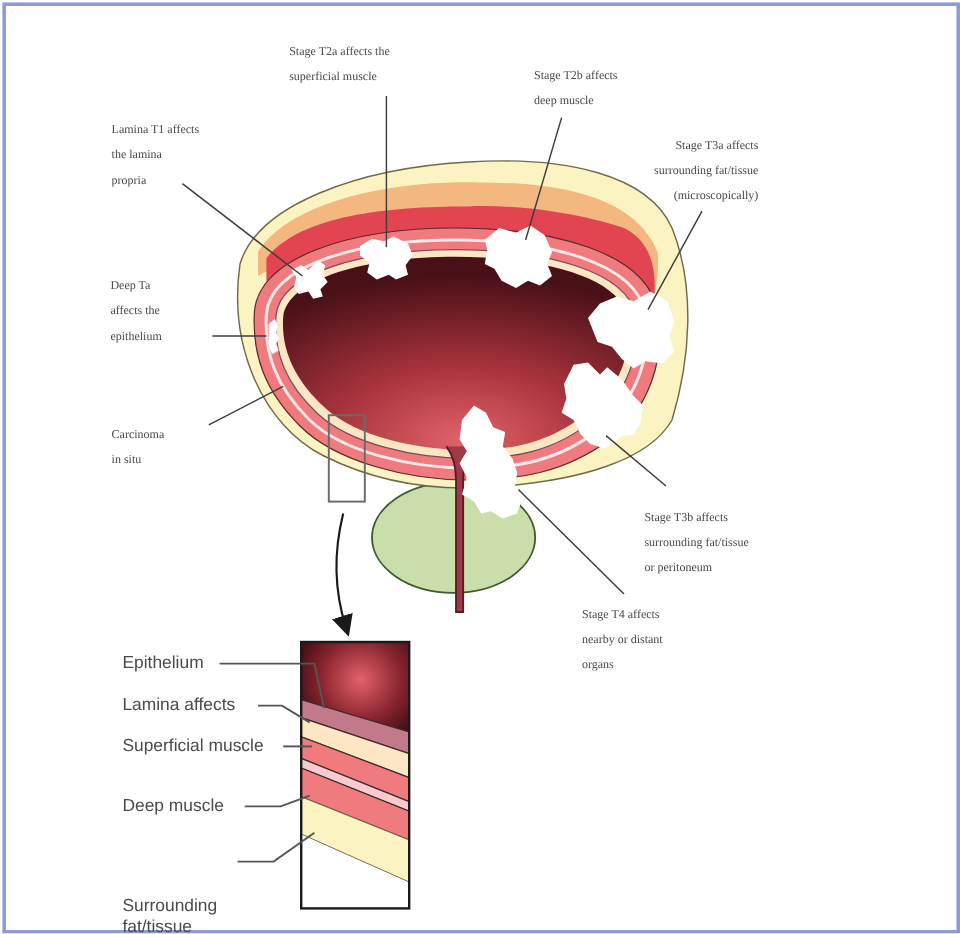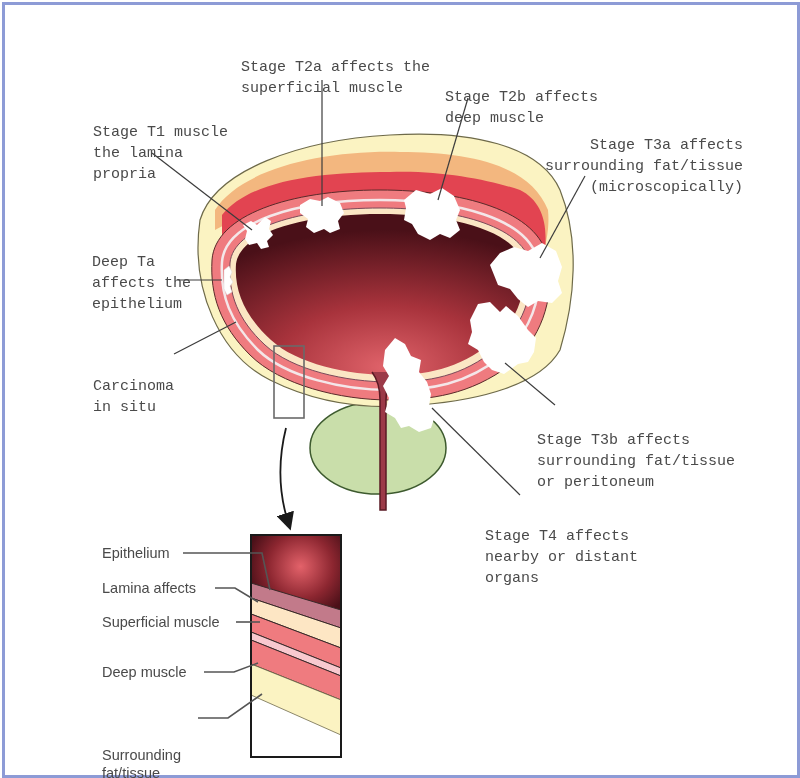--- a/index.html
+++ b/index.html
@@ -1,18 +1,18 @@
 <!DOCTYPE html>
 <html><head>
   <meta charset="utf-8">
   <style>
     html, body { margin: 0; padding: 0; background: #ffffff; }
     body { width: 800px; height: 778px; position: relative; overflow: hidden; font-family: "Liberation Sans", sans-serif; }
     .frame { position: absolute; left: 2px; top: 2px; width: 792px; height: 770px; border: 3px solid #8d9bd6; background: #ffffff; }
-    .lbl { position: absolute; font-size: 15px; line-height: 21px; color: #4a4a4a; white-space: pre-line; font-family: Liberation Mono, monospace; margin-top: 24px; }
+    .lbl { position: absolute; font-size: 10px; line-height: 21px; color: #4a4a4a; white-space: pre-line; font-family: Liberation Serif, serif; }
     .dlbl { position: absolute; font-size: 14.5px; line-height: 18px; color: #4a4a4a; white-space: pre-line; font-family: "Liberation Sans", sans-serif; }
     svg { position: absolute; left: 0; top: 0; }
   </style>
 </head>
 <body>
 
 <div class="frame"></div>
 
 <svg width="800" height="778" viewBox="0 0 800 778">
   <defs>
@@ -88,33 +88,33 @@
       <polyline points="236,622 260,622"></polyline>
       <polyline points="204,672 234,672 258,663"></polyline>
       <polyline points="198,718 228,718 262,694"></polyline>
     </g>
   </g>
 </svg>
 
 <div class="lbl" style="left:92px; top:228px;">Deep Ta
 affects the
 epithelium</div>
-<div class="lbl" style="left:93px; top:98px;">Stage T1 muscle
+<div class="lbl" style="left:93px; top:98px;">Lamina T1 affects
 the lamina
 propria</div>
 <div class="lbl" style="left:241px; top:33px;">Stage T2a affects the
 superficial muscle</div>
-<div class="lbl" style="left:445px; top:63px;">Stage T2b affects
+<div class="lbl" style="left:445px; top:53px;">Stage T2b affects
 deep muscle</div>
 <div class="lbl" style="left:545px; top:111px;text-align:right;">Stage T3a affects
 surrounding fat/tissue
 (microscopically)</div>
 <div class="lbl" style="left:93px; top:352px;">Carcinoma
 in situ</div>
-<div class="lbl" style="left:537px; top:406px;">Stage T3b affects
+<div class="lbl" style="left:537px; top:421px;">Stage T3b affects
 surrounding fat/tissue
 or peritoneum</div>
 <div class="lbl" style="left:485px; top:502px;">Stage T4 affects
 nearby or distant
 organs</div>
 
 <div class="dlbl" style="left:102px; top:544px;">Epithelium</div>
 <div class="dlbl" style="left:102px; top:579px;">Lamina affects</div>
 <div class="dlbl" style="left:102px; top:613px;">Superficial muscle</div>
 <div class="dlbl" style="left:102px; top:663px;">Deep muscle</div>

